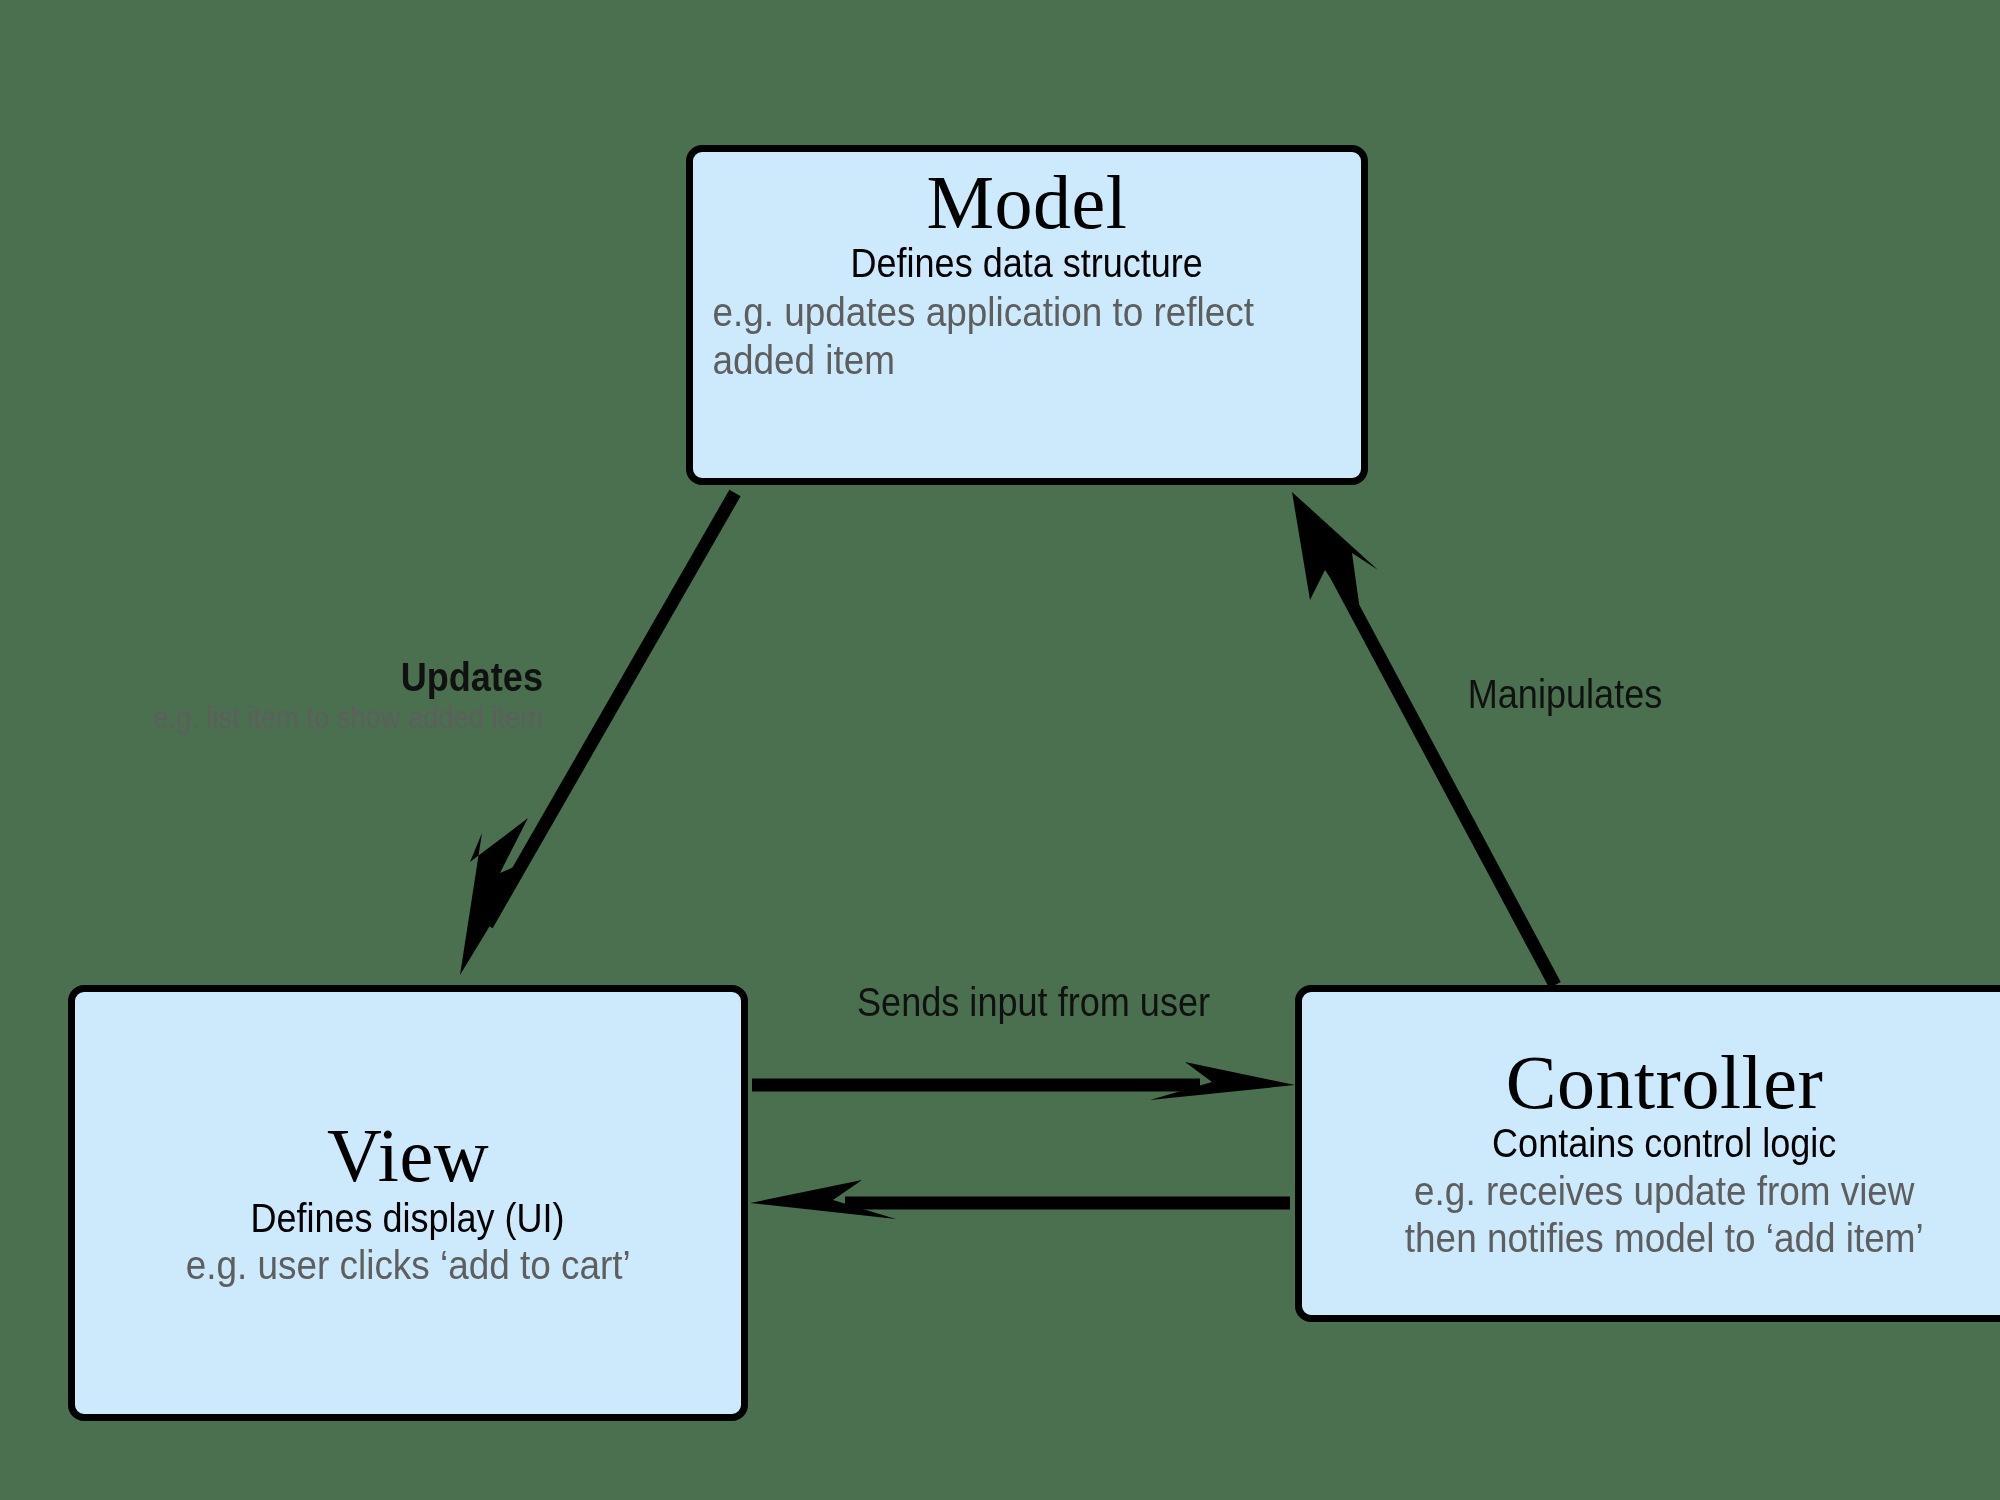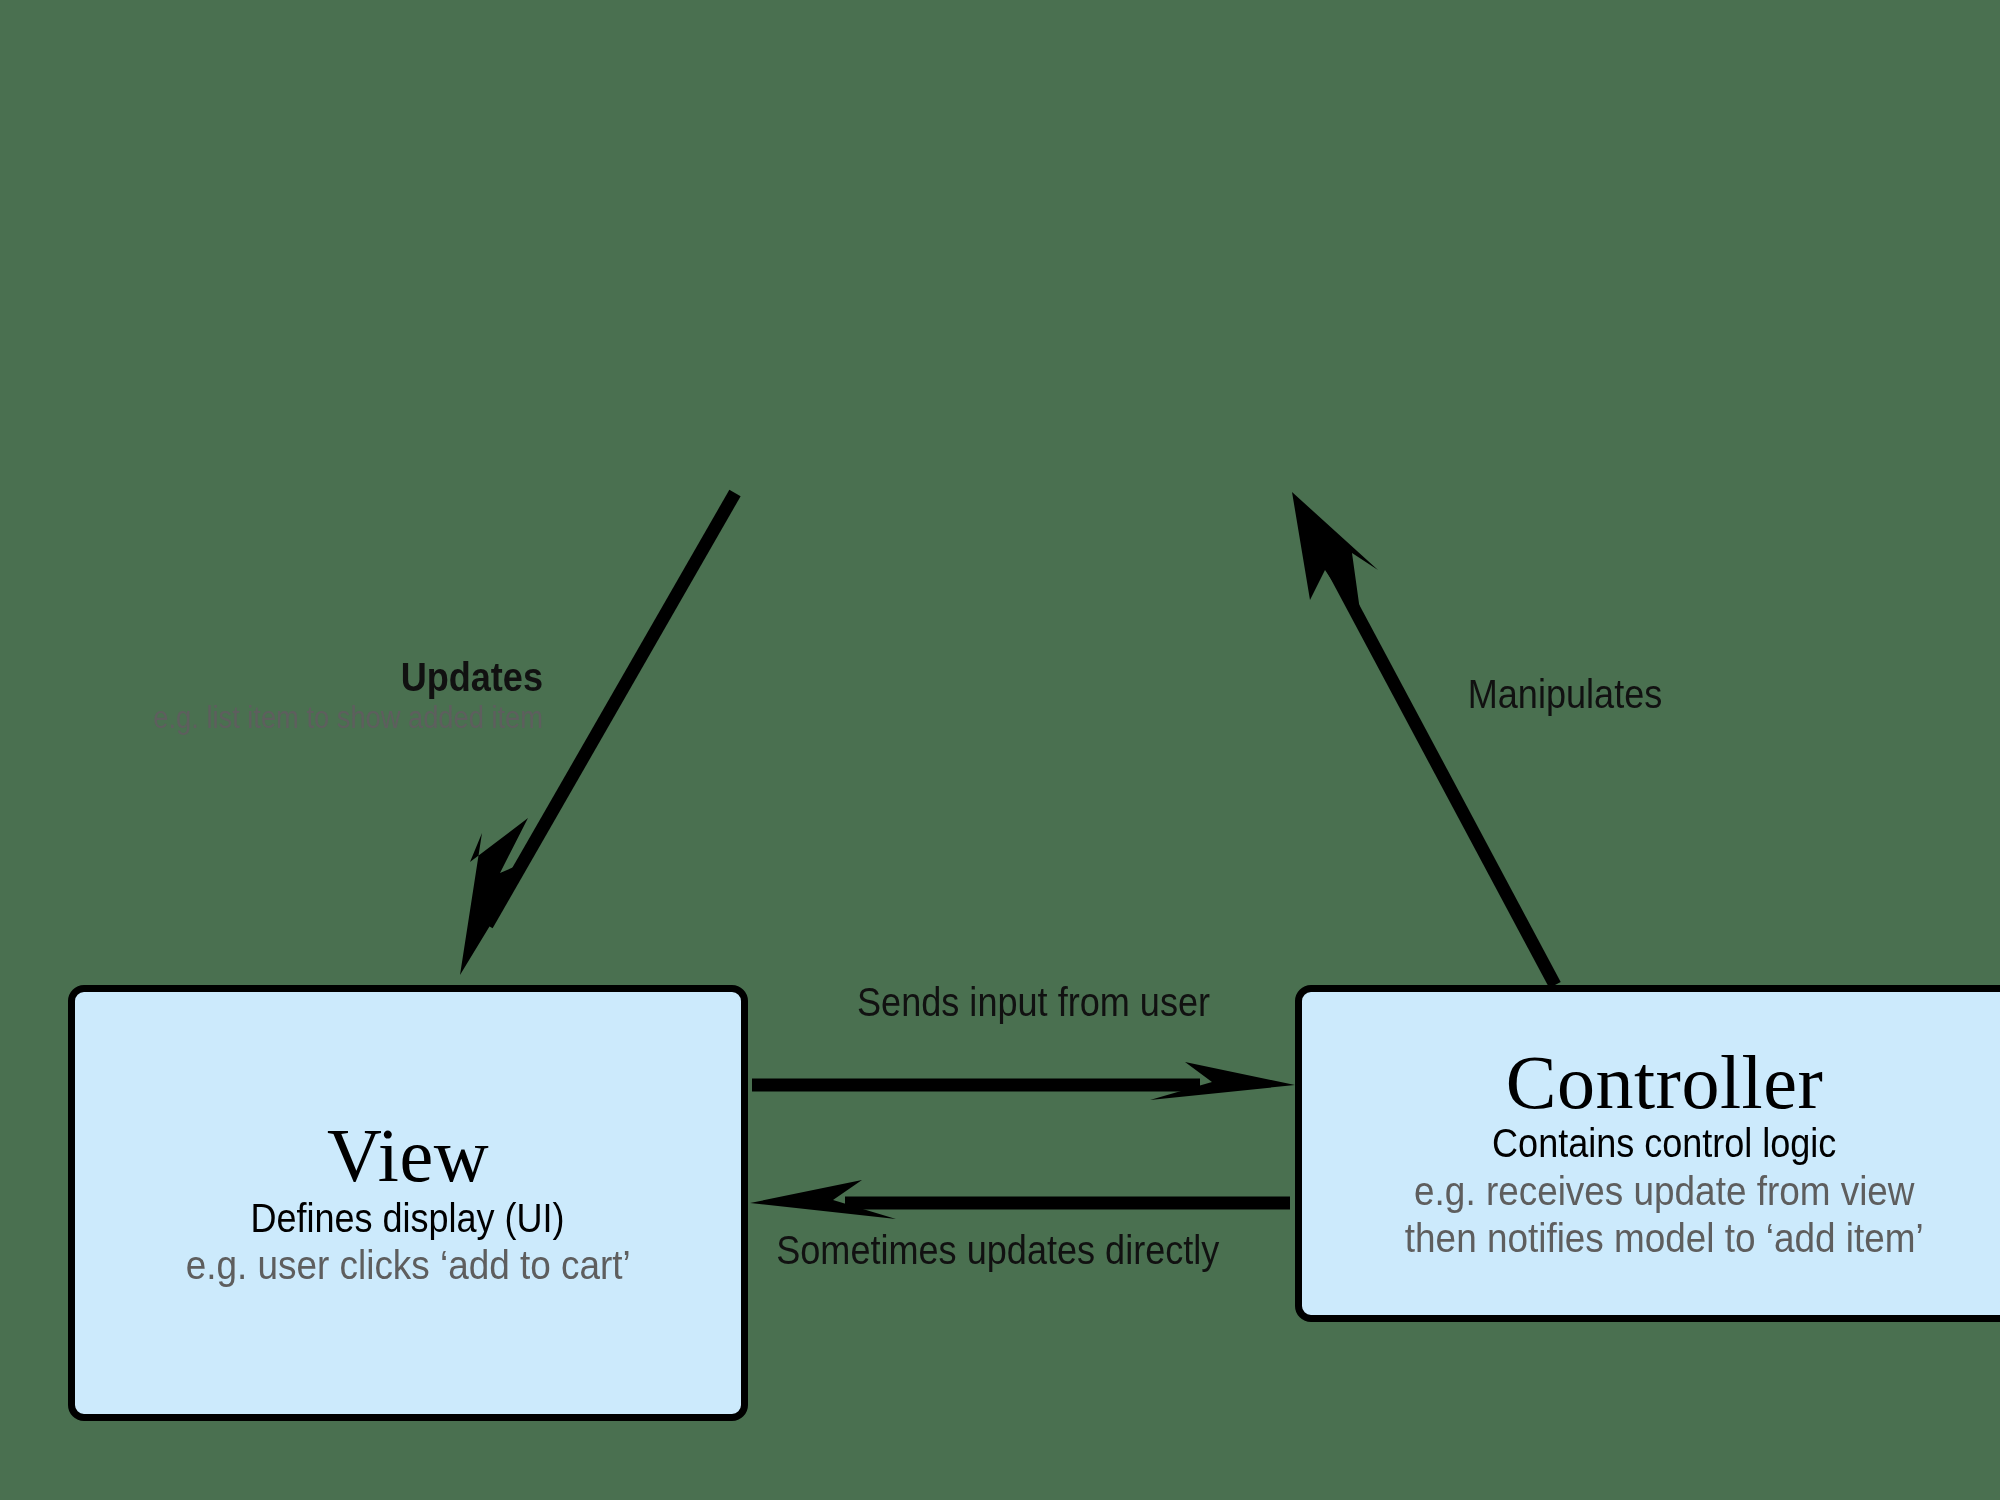--- a/index.html
+++ b/index.html
@@ -147,20 +147,25 @@
       <path d="M 752 1085 L 1200 1085" stroke="#000" stroke-width="13" fill="none"></path>
       <path d="M 1295 1085 L 1185 1062 L 1212 1082 L 1150 1100 Z" fill="#000"></path>
     </g>
 
     <g>
       <path d="M 1290 1203 L 845 1203" stroke="#000" stroke-width="13" fill="none"></path>
       <path d="M 750 1203 L 862 1180 L 833 1200 L 896 1219 Z" fill="#000"></path>
     </g>
   </svg>
 
+  <div class="node" id="model-node">
+    <div class="node-title">Model</div>
+    <div class="node-sub">Defines data structure</div>
+    <div class="node-eg">e.g. updates application to reflect added item</div>
+  </div>
 
   <div class="node" id="view-node">
     <div class="node-title">View</div>
     <div class="node-sub">Defines display (UI)</div>
     <div class="node-eg">e.g. user clicks ‘add to cart’</div>
   </div>
 
   <div class="node" id="controller-node">
     <div class="node-title">Controller</div>
     <div class="node-sub">Contains control logic</div>
@@ -176,17 +181,14 @@
   </div>
 
   <div class="edge-label" id="label-manipulates">
     <span class="main light">Manipulates</span>
   </div>
 
   <div class="edge-label" id="label-sends">
     <span class="main light">Sends input from user</span>
   </div>
 
-  <div class="edge-label" id="label-sometimes">
-    <span class="main light">Sometimes updates directly</span>
-  </div>
 
 </div>
 
 </body></html>

